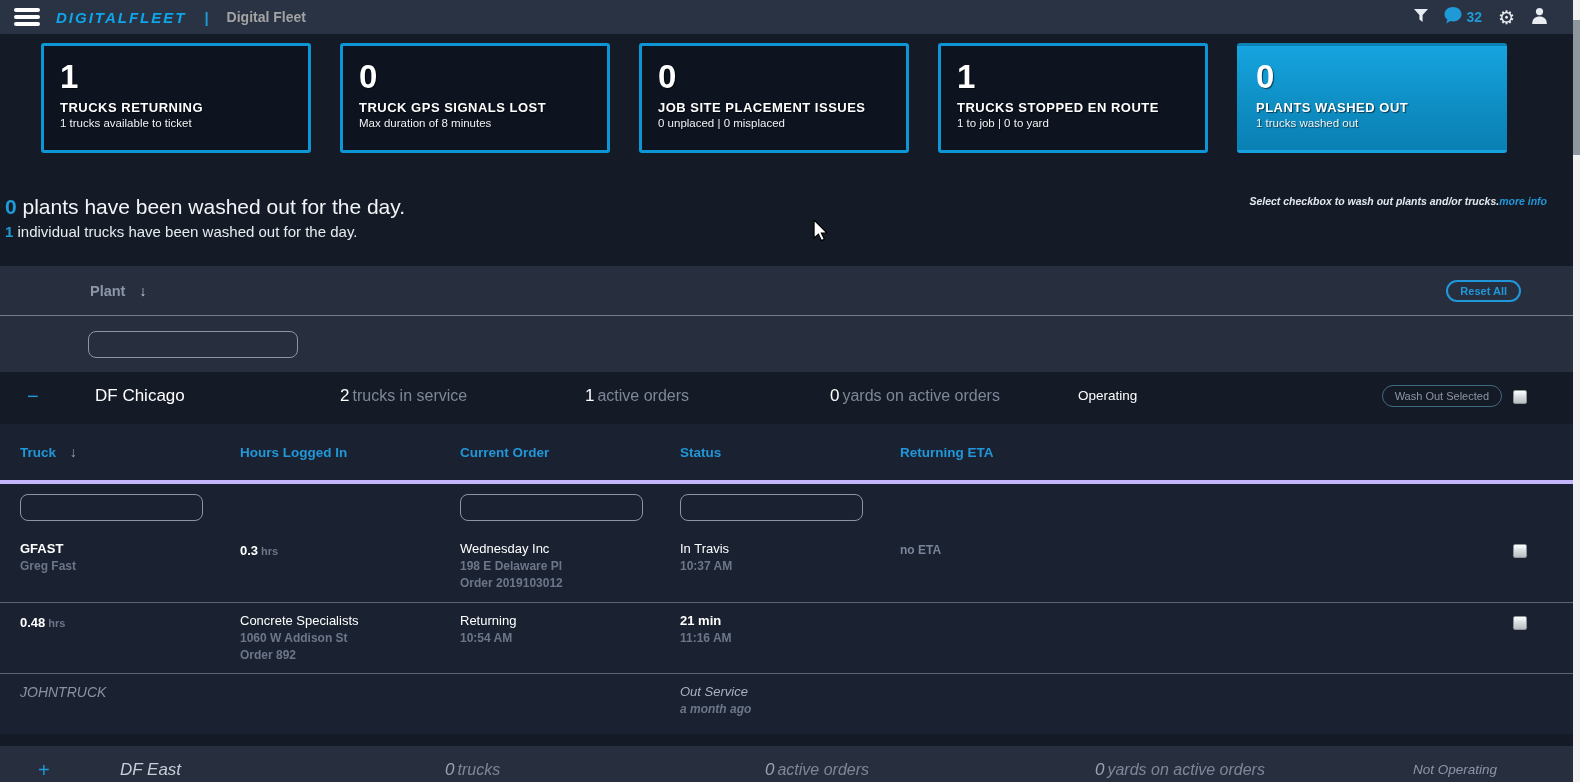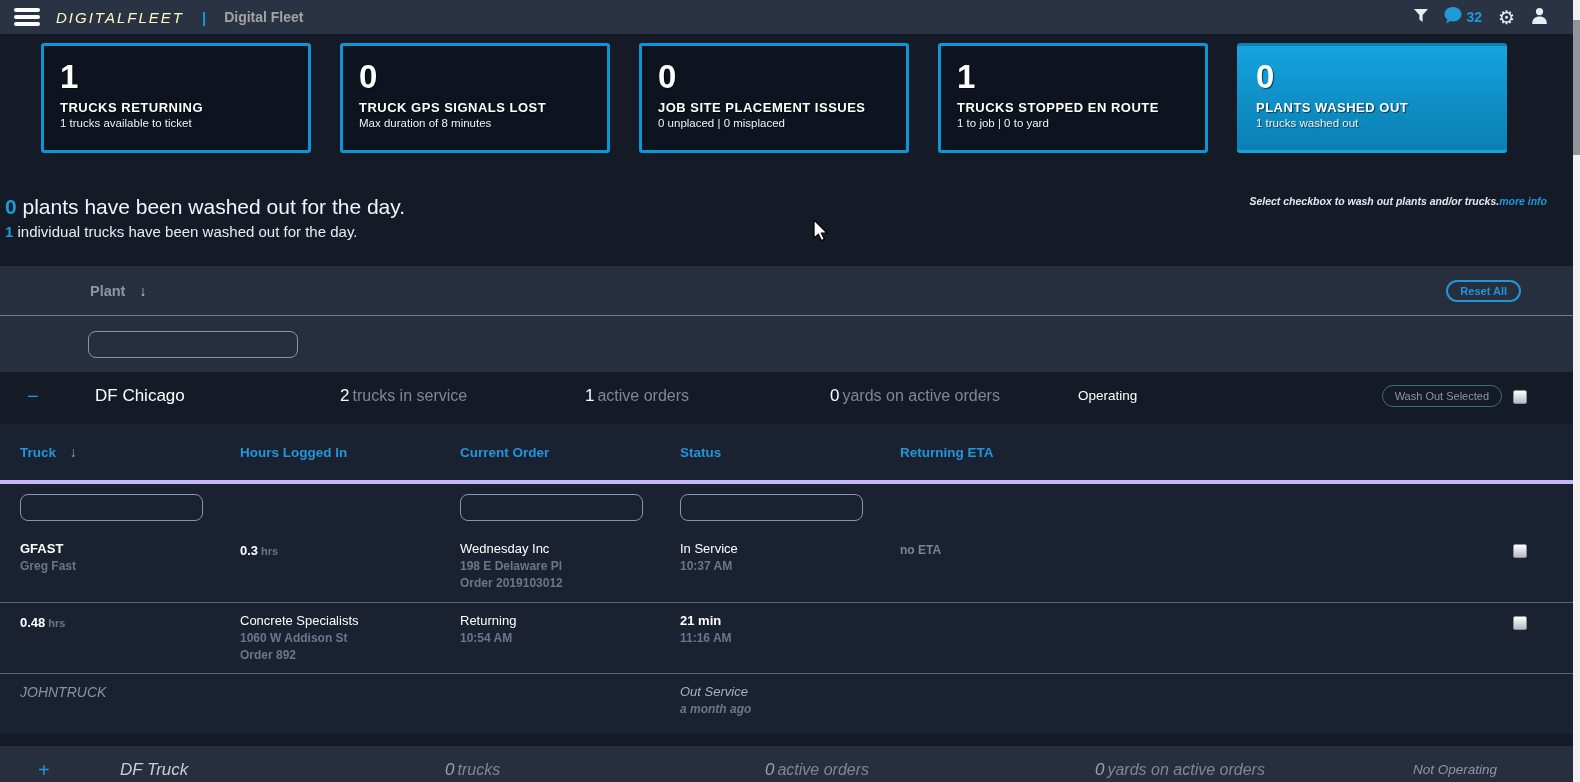--- a/index.html
+++ b/index.html
@@ -10,21 +10,21 @@
     color:#fff;
     position:relative;
   }
   
   .navbar {
     height:34px; background:#2a3343;
     display:flex; align-items:center; padding:0 14px;
   }
   .hamburger { width:26px; cursor:pointer; margin-right:16px; }
   .hamburger div { height:4px; background:#fff; border-radius:2px; margin:3px 0; }
-  .brand { color:#fef9c3; font-weight:normal; font-size:15px; letter-spacing:2px; font-style:italic; }
+  .brand { color:#0ea5e9; font-weight:bold; font-size:15px; letter-spacing:2px; font-style:italic; }
   .brand-sep { color:#1e9ad7; font-size:15px; margin:0 18px; font-weight:bold; }
   .nav-title { color:#a3a3a3; font-weight:bold; font-size:14px;text-align:right; }
   .nav-right { margin-left:auto; display:flex; align-items:center; gap:16px; padding-right:18px; }
   .chat-wrap { display:flex; align-items:center; gap:4px; }
   .chat-count { color:#1e9ad7; font-size:14px; font-weight:bold; }
   .gear { color:#e9edf2; font-size:19px; line-height:1; }
 
   
   .cards { display:flex; gap:29px; padding:9px 40px 0 41px; }
   .card {
@@ -265,21 +265,21 @@
       </span>
       <span class="w2">
         <span class="cell-main">0.3</span><span class="hrs-unit">hrs</span>
       </span>
       <span class="w3">
         <div class="order-name">Wednesday Inc</div>
         <div class="cell-sub">198 E Delaware Pl</div>
         <div class="cell-sub">Order 2019103012</div>
       </span>
       <span class="w4">
-        <div class="status-main">In Service</div>
+        <div class="status-main">In Travis</div>
         <div class="cell-sub">10:37 AM</div>
       </span>
       <span class="w5">
         <div class="eta-muted">no ETA</div>
       </span>
       <span class="checkbox"></span>
     </div>
 
     <div class="truck-row bordered">
       <span class="w2">
@@ -310,21 +310,21 @@
       <span class="w4">
         <div class="status-main">Out Service</div>
         <div class="cell-sub">a month ago</div>
       </span>
       <span class="w5"></span>
     </div>
   </div>
 
   <div class="group-row closed closed-row">
     <span class="expander" style="left:38px;">+</span>
-    <span class="g-name italic" style="left:120px; color:#c7cdd7;">DF Truck</span>
+    <span class="g-name italic" style="left:120px; color:#c7cdd7;">DF East</span>
     <span class="g-stat italic" style="left:445px;">
       <span class="big" style="color:#9aa3b2; font-style:italic;">0</span><span class="small" style="font-style:italic;">trucks</span>
     </span>
     <span class="g-stat italic" style="left:765px;">
       <span class="big" style="color:#9aa3b2; font-style:italic;">0</span><span class="small" style="font-style:italic;">active orders</span>
     </span>
     <span class="g-stat italic" style="left:1095px;">
       <span class="big" style="color:#9aa3b2; font-style:italic;">0</span><span class="small" style="font-style:italic;">yards on active orders</span>
     </span>
     <span class="g-status" style="left:1413px; color:#8d96a8; font-style:italic;">Not Operating</span>

